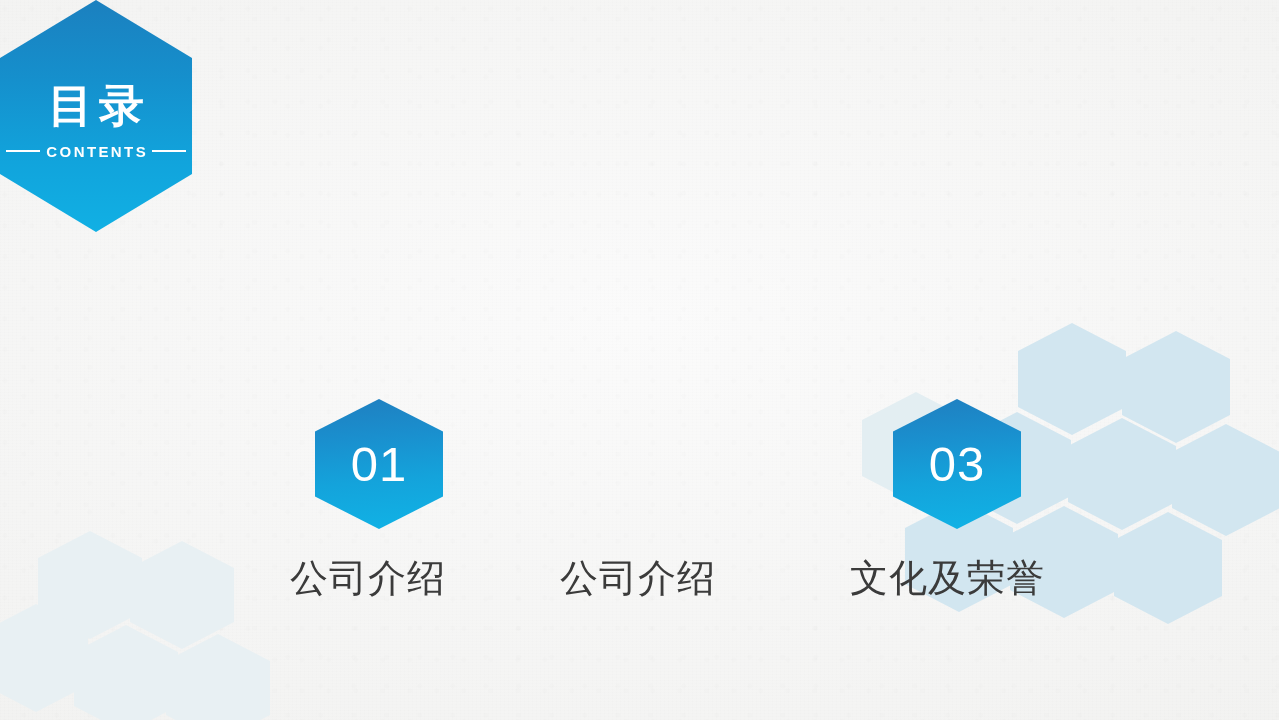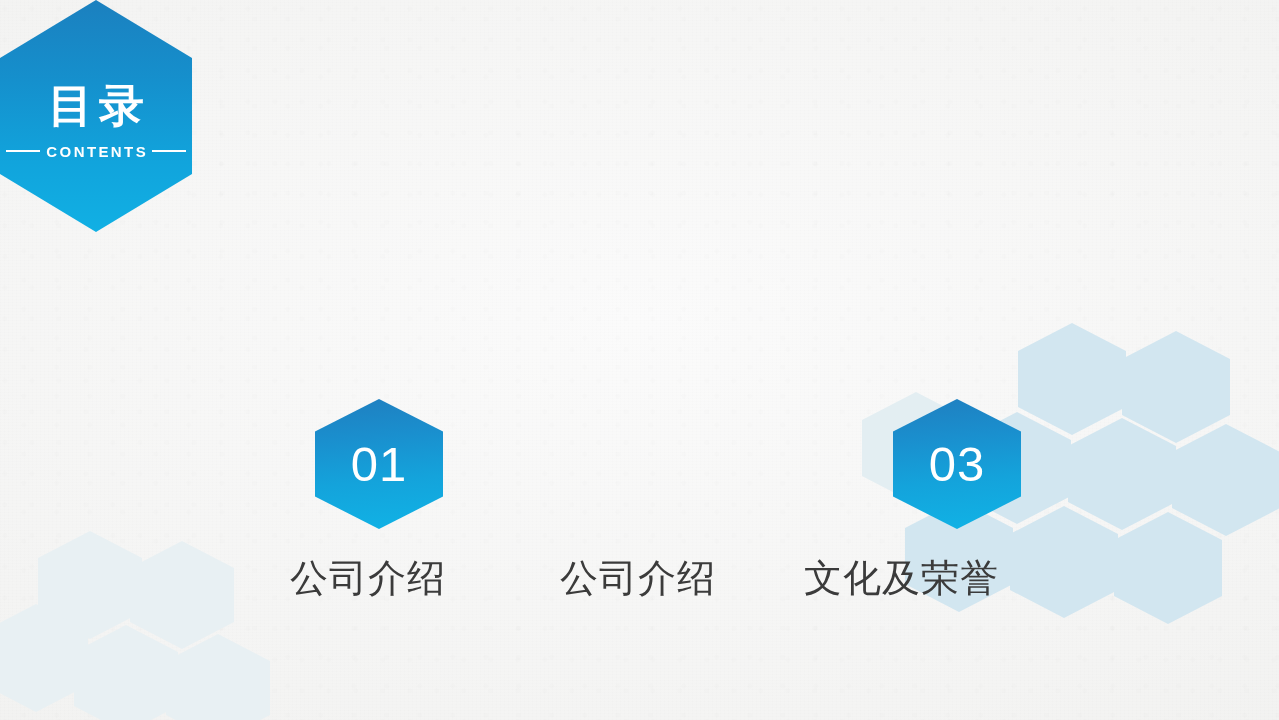--- a/index.html
+++ b/index.html
@@ -122,21 +122,21 @@
     top: 553px;
     color: #3b3b3b;
     font-size: 38px;
     font-weight: 400;
     letter-spacing: 1px;
     white-space: nowrap;
     font-family: "DejaVu Serif", "Liberation Serif", serif;
   }
   .label-01 { left: 290px; }
   .label-02 { left: 560px; }
-  .label-03 { left: 804px; font-family: Liberation Serif, serif; }
+  .label-03 { left: 850px; font-family: Liberation Serif, serif; }
 
   .layer-deco { position: absolute; inset: 0; }
   .layer-front { position: absolute; inset: 0; }
 </style>
 </head>
 <body>
 
 <div class="slide">
 
   <div class="grain"></div>

